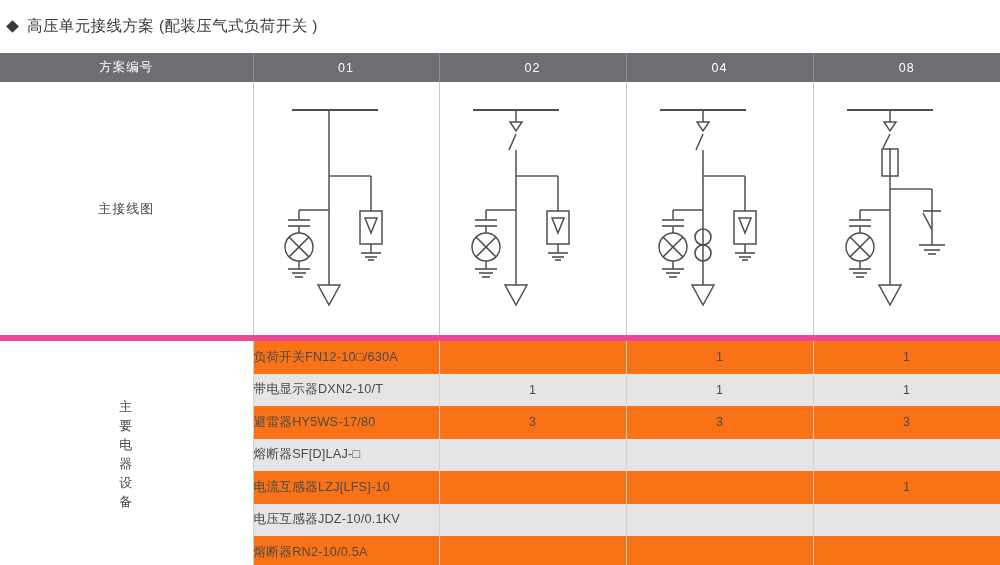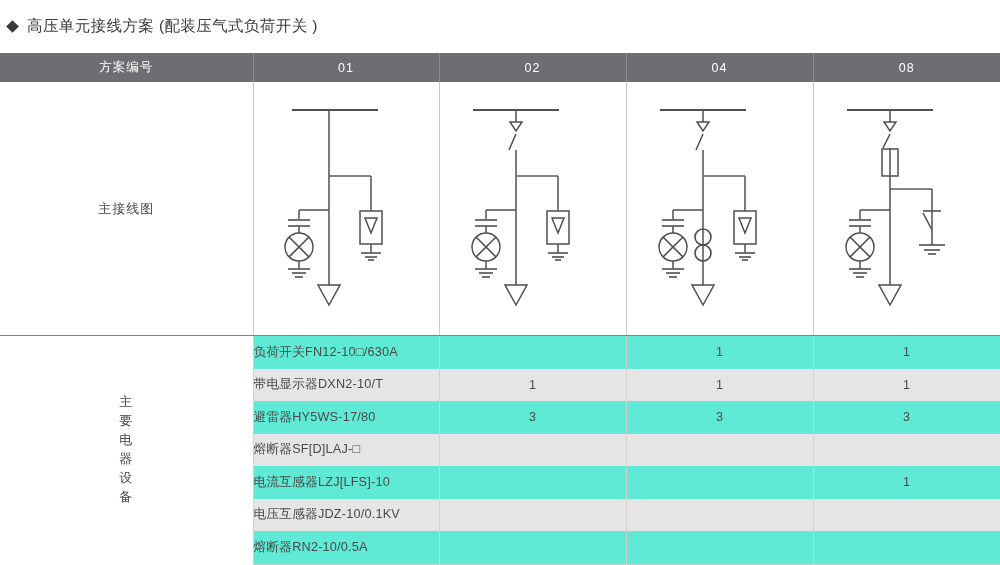--- a/index.html
+++ b/index.html
@@ -40,31 +40,31 @@
   .hdr td{
     background:#6d6e71;color:#ffffff;
     height:29px;text-align:center;vertical-align:middle;
     font-size:12.5px;font-weight:normal;letter-spacing:1px;
     border-right:1px solid #8d8e90;
   }
   .hdr td:last-child{border-right:none;}
 
   .diagram-row td{
     background:#ffffff;height:253px;vertical-align:middle;text-align:center;
-    border-right:1px solid #c9c9c9;border-bottom:1px solid #ec4899;
+    border-right:1px solid #c9c9c9;border-bottom:6px solid #ec4899;
   }
   .diagram-row td:last-child{border-right:none;}
   .diagram-label{font-size:13px;color:#4a4a4a;letter-spacing:1px;}
 
   .item-row td{
     height:32.5px;vertical-align:middle;
     border-right:1px solid #d9cfcd;
   }
   .item-row td:last-child{border-right:none;}
-  .item-row.odd td{background:#5eead4;}
+  .item-row.odd td{background:#f97316;}
   .item-row.even td{background:#e5e5e5;}
 
   .cat-cell{
     background:#ffffff !important;
     border-right:1px solid #d9cfcd;
     text-align:center;vertical-align:middle;
     font-size:13px;color:#4a4a4a;
     line-height:1.45;letter-spacing:1px;
   }
   .cat-inner{display:block;}

